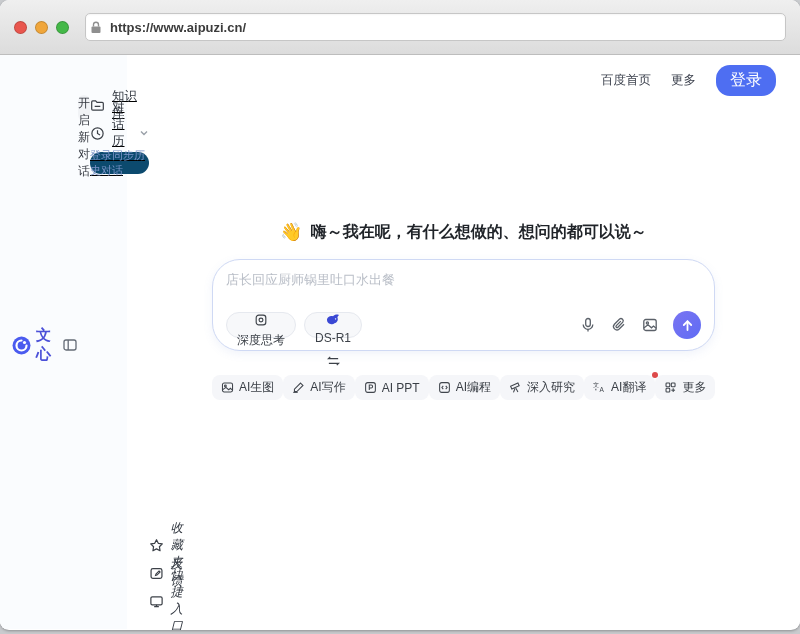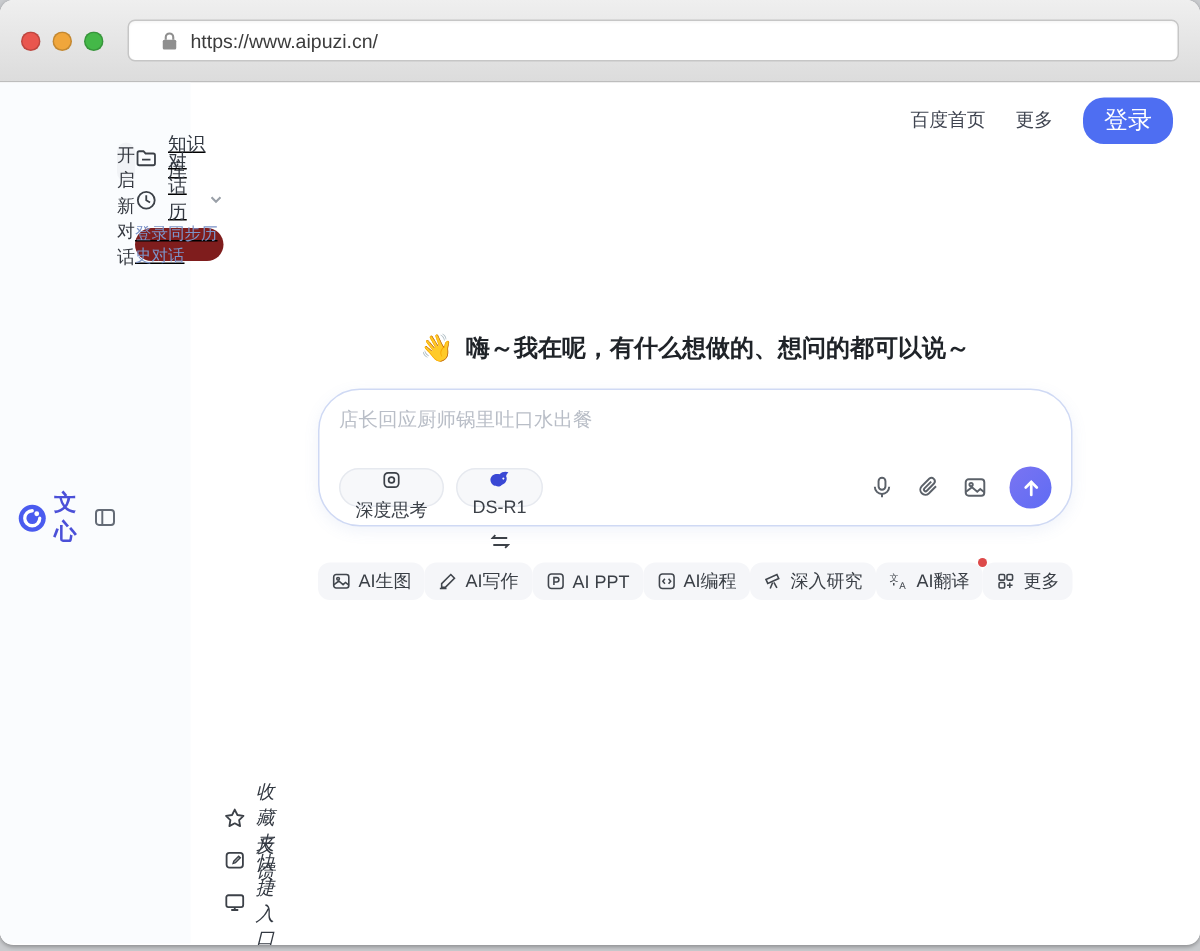--- a/index.html
+++ b/index.html
@@ -4,38 +4,38 @@
 <style>
   * { margin:0; padding:0; box-sizing:border-box; }
   html,body { width:800px; height:634px; overflow:hidden; background:#c9cbce; font-family:"Liberation Sans", sans-serif; }
   .window { position:absolute; top:0; left:0; width:800px; height:630px; border-radius:9px; overflow:hidden; background:#fff; box-shadow:0 1px 3px rgba(0,0,0,.3); }
 
   
   .chrome { height:55px; background:linear-gradient(#efefef,#dcdcdc); border-bottom:1px solid #bdbdbd; display:flex; align-items:center; padding:0 14px; }
   .lights { display:flex; gap:8px; margin-right:16px; }
   .light { width:13px; height:13px; border-radius:50%; border:1px solid rgba(0,0,0,.18); }
   .light.red{ background:#e9564e; } .light.yellow{ background:#f0a63b; } .light.green{ background:#44b848; }
-  .urlbar { flex:1; height:28px; background:#fff; border:1px solid #c6c6c6; border-radius:5px; display:flex; align-items:center; padding:0 21px; gap:8px; box-shadow:inset 0 1px 2px rgba(0,0,0,.04); }
+  .urlbar { flex:1; height:28px; background:#fff; border:1px solid #c6c6c6; border-radius:5px; display:flex; align-items:center; padding:0 4px; gap:8px; box-shadow:inset 0 1px 2px rgba(0,0,0,.04);font-weight:bold; }
   .urlbar span { font-size:13px; color:#3c3c3c; }
 
   
   .app { display:flex; height:574px; background:#fff; }
   .sidebar { width:127px; flex:none; background:#fafcfe; display:flex; flex-direction:row; padding:18px 12px 12px; }
   .brand-row { display:flex; align-items:center; gap:5px; }
   .brand { font-size:15px; font-weight:bold; color:#4b50d8; letter-spacing:1px; }
   .spacer { flex:1; }
   .newchat { margin-top:22px; height:26px; background:#f1f3f6; border:none; border-radius:14px; font-size:12px; color:#343840; font-family:inherit; cursor:pointer; }
   .snav { margin-top:18px; display:flex; flex-direction:column;text-decoration:underline; }
   .sitem { display:flex; align-items:center; gap:7px; height:28px; font-size:12.5px; color:#333942; cursor:pointer; }
-  .syncpill { margin-top:5px; height:22px; background:#7f1d1d; border-radius:11px; display:flex; align-items:center; justify-content:center; font-size:11px; color:#7b93c8; cursor:pointer; }
+  .syncpill { margin-top:5px; height:22px; background:#0c4a6e; border-radius:11px; display:flex; align-items:center; justify-content:center; font-size:11px; color:#7b93c8; cursor:pointer; }
   .sfoot { margin-top:auto; display:flex; flex-direction:column; padding-bottom:2px;font-style:italic; }
 
   
   .main { flex:1; position:relative; padding-top:12px; }
-  .topnav { display:flex; align-items:center; justify-content:flex-end; gap:20px; padding-right:18px; height:26px; }
+  .topnav { display:flex; align-items:center; justify-content:flex-end; gap:20px; padding-right:24px; height:26px; }
   .navlink { font-size:12.5px; color:#3f4450; cursor:pointer; }
   .login { background:#4e6ef2; color:#fff; font-size:16px; padding:5px 14px; border-radius:14px; border:none; font-family:inherit; cursor:pointer; }
 
   .center { width:503px; margin:0 auto; }
   .greeting { margin-top:128px; display:flex; align-items:center; justify-content:center; gap:8px; font-size:16px; font-weight:bold; color:#1f2328; }
   .greeting .emoji { font-size:18px; }
 
   .composer { margin-top:16px; height:92px; background:#fff; border:1.5px solid #cfd9f4; border-radius:28px; box-shadow:0 3px 10px rgba(110,140,210,.10); padding:12px 13px 11px; display:flex; flex-direction:column; justify-content:space-between; }
   .composer input { border:none; outline:none; font-size:13px; color:#333; font-family:inherit; width:100%; }
   .composer input::placeholder { color:#b9bec7; }

